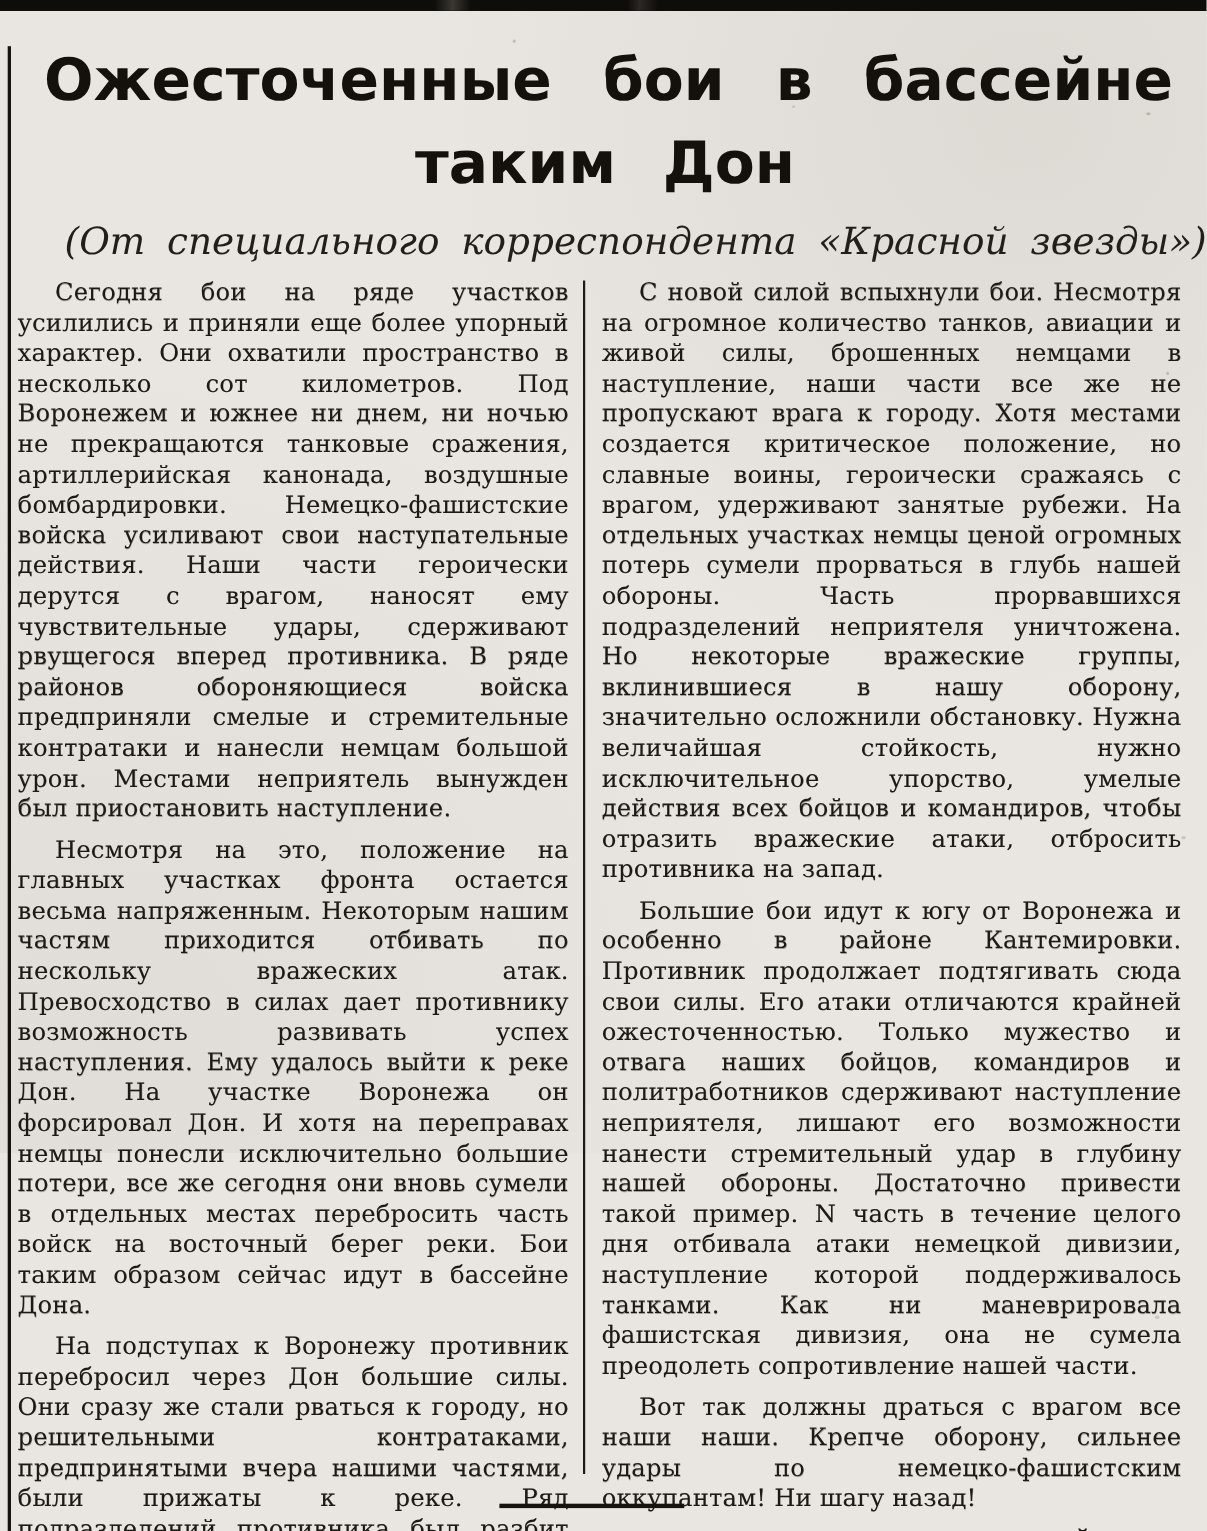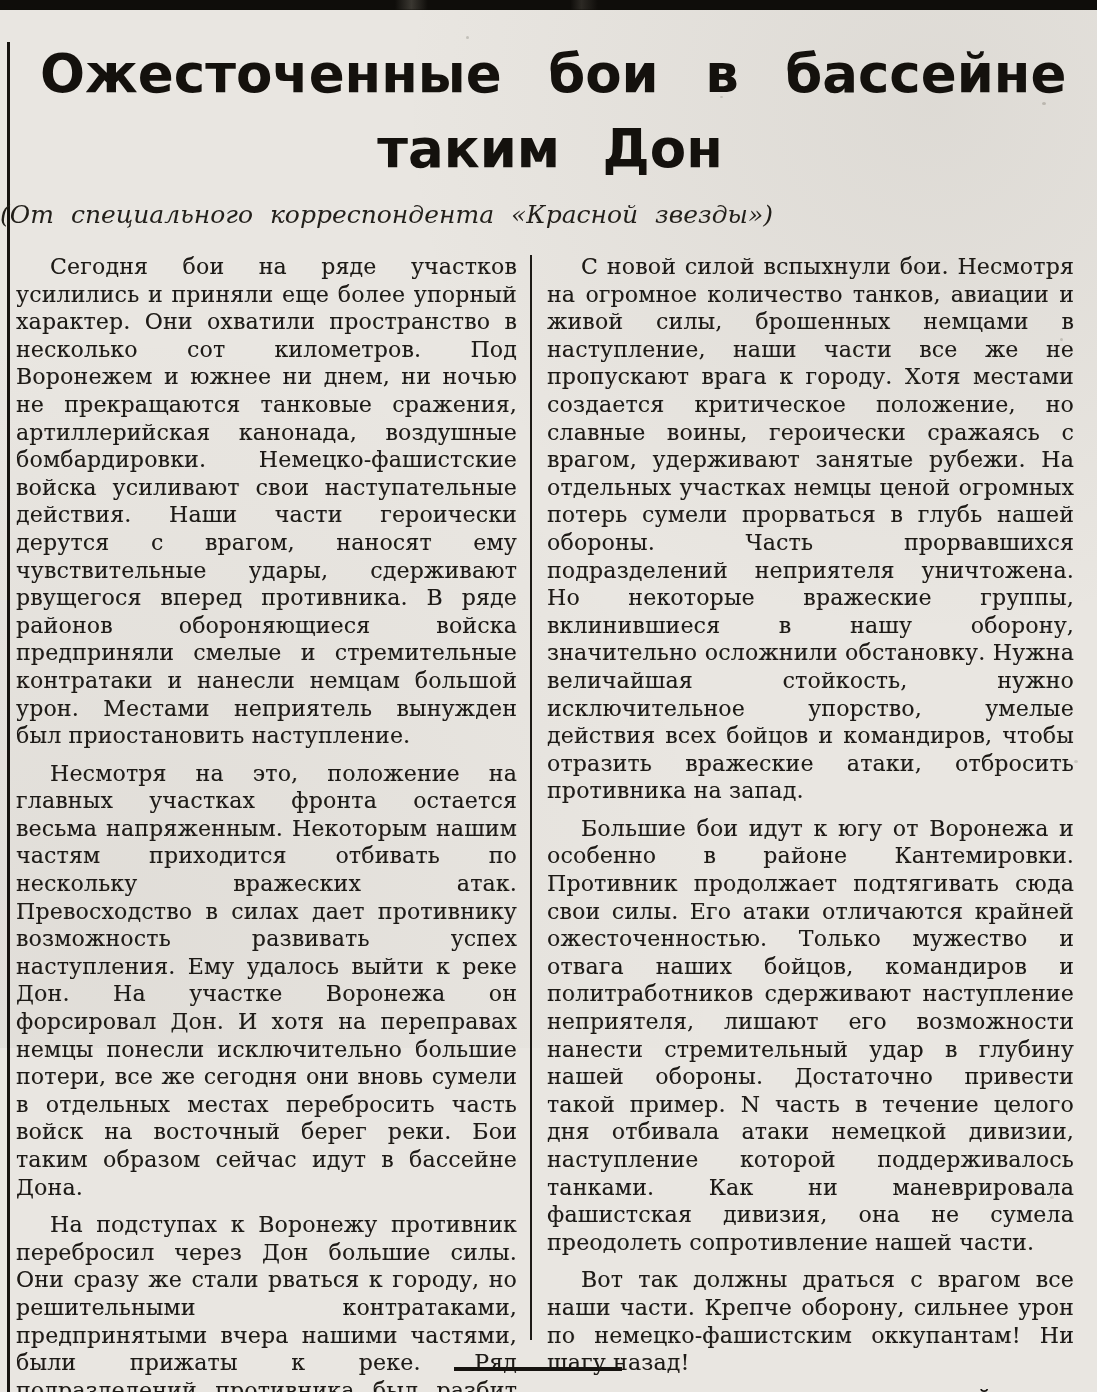--- a/index.html
+++ b/index.html
@@ -43,23 +43,23 @@
     letter-spacing: 0px; word-spacing: 28px;
     white-space: nowrap;
   }
   .headline-line2 {
     font-size: 53px; line-height: 60px;
     margin-top: 15px;
     word-spacing: 24px;
   }
   .subtitle {
     position: absolute; top: 200px; left: 0; width: 1097px;
-    text-align: left;
+    text-align: right;
     font-style: italic;
-    font-size: 25px;
+    font-size: 34px;
     word-spacing: 9px;
     color: #221f1a;
   }
   .col {
     position: absolute; top: 253px;
     text-align: justify;
     font-size: 22px;
     line-height: 27.6px;
     letter-spacing: 0.2px;
     text-shadow: 0.3px 0.3px 0 rgba(29,26,22,0.35);
@@ -115,21 +115,21 @@
     <p>Сегодня бои на ряде участков усилились и приняли еще более упорный характер. Они охватили пространство в несколько сот километров. Под Воронежем и южнее ни днем, ни ночью не прекращаются танковые сражения, артиллерийская канонада, воздушные бомбардировки. Немецко-фашистские войска усиливают свои наступательные действия. Наши части героически дерутся с врагом, наносят ему чувствительные удары, сдерживают рвущегося вперед противника. В ряде районов обороняющиеся войска предприняли смелые и стремительные контратаки и нанесли немцам большой урон. Местами неприятель вынужден был приостановить наступление.</p>
     <p>Несмотря на это, положение на главных участках фронта остается весьма напряженным. Некоторым нашим частям приходится отбивать по нескольку вражеских атак. Превосходство в силах дает противнику возможность развивать успех наступления. Ему удалось выйти к реке Дон. На участке Воронежа он форсировал Дон. И хотя на переправах немцы понесли исключительно большие потери, все же сегодня они вновь сумели в отдельных местах перебросить часть войск на восточный берег реки. Бои таким образом сейчас идут в бассейне Дона.</p>
     <p>На подступах к Воронежу противник перебросил через Дон большие силы. Они сразу же стали рваться к городу, но решительными контратаками, предпринятыми вчера нашими частями, были прижаты к реке. Ряд подразделений противника был разбит на-голову. Но сегодня, оправившись от удара, немецко-фашистские полчища снова начали рваться к городу.</p>
   </div>
 
   <div class="column-divider"></div>
 
   <div class="col col-right">
     <p>С новой силой вспыхнули бои. Несмотря на огромное количество танков, авиации и живой силы, брошенных немцами в наступление, наши части все же не пропускают врага к городу. Хотя местами создается критическое положение, но славные воины, героически сражаясь с врагом, удерживают занятые рубежи. На отдельных участках немцы ценой огромных потерь сумели прорваться в глубь нашей обороны. Часть прорвавшихся подразделений неприятеля уничтожена. Но некоторые вражеские группы, вклинившиеся в нашу оборону, значительно осложнили обстановку. Нужна величайшая стойкость, нужно исключительное упорство, умелые действия всех бойцов и командиров, чтобы отразить вражеские атаки, отбросить противника на запад.</p>
     <p>Большие бои идут к югу от Воронежа и особенно в районе Кантемировки. Противник продолжает подтягивать сюда свои силы. Его атаки отличаются крайней ожесточенностью. Только мужество и отвага наших бойцов, командиров и политработников сдерживают наступление неприятеля, лишают его возможности нанести стремительный удар в глубину нашей обороны. Достаточно привести такой пример. N часть в течение целого дня отбивала атаки немецкой дивизии, наступление которой поддерживалось танками. Как ни маневрировала фашистская дивизия, она не сумела преодолеть сопротивление нашей части.</p>
-    <p>Вот так должны драться с врагом все наши части. Крепче оборону, сильнее урон по немецко-фашистским оккупантам! Ни шагу назад!</p>
+    <p>Вот так должны драться с врагом все наши наши. Крепче оборону, сильнее удары по немецко-фашистским оккупантам! Ни шагу назад!</p>
     <div class="signature">Полковой комиссар П. КРАЙНОВ.</div>
   </div>
 
   <div class="end-rule"></div>
 
   <div class="speck" style="left:1042px; top:102px; width:4px; height:3px; opacity:.45"></div>
   <div class="speck" style="left:1060px; top:338px; width:3px; height:3px; opacity:.4"></div>
   <div class="speck" style="left:1074px; top:760px; width:4px; height:3px; opacity:.35"></div>
   <div class="speck" style="left:466px; top:36px; width:3px; height:3px; opacity:.4"></div>
 

